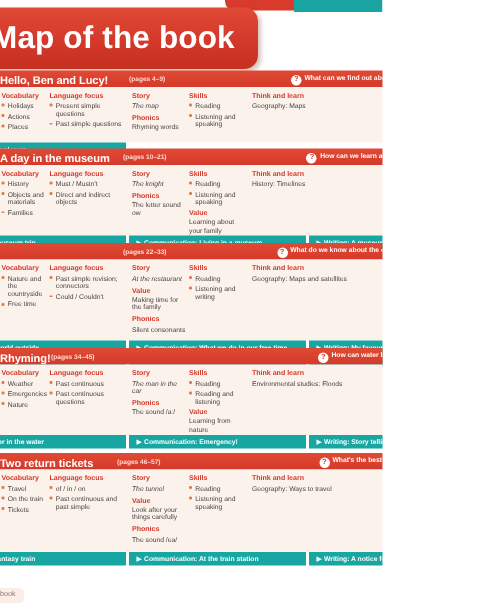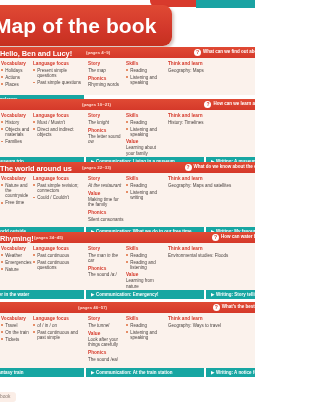--- a/index.html
+++ b/index.html
@@ -159,20 +159,21 @@
           </div>
         </div>
         <div class="unit-foot" style="height: 9px;">
           <div class="tseg" style="left: 0px; width: 122px;">
             <span class="lbl">Reading: The Explorers</span>
           </div>
         </div>
       </div>
       <div class="unit" style="top: 99px;">
         <div class="unit-head">
+          <div class="uh-title">A day in the museum</div>
           <div class="uh-pages" style="left: 120px;">(pages 10–21)</div>
           <div class="uh-q"><span class="q-badge">?</span><span>How can we learn about the past?</span></div>
         </div>
         <div class="unit-body" style="height: 47px;">
           <div class="col" style="left: 38px; width: 30px;">
             <div class="col-h">Vocabulary</div>
             <ul class="items">
               <li>History</li>
               <li>Objects and materials</li>
               <li>Families</li>
@@ -212,21 +213,20 @@
           <div class="tseg" style="left: 124px; width: 118px;">
             <span class="lbl"><span class="arrow">▶</span>Communication: Living in a museum</span>
           </div>
           <div class="tseg" style="left: 244px; width: 86px;">
             <span class="lbl"><span class="arrow">▶</span>Writing: A museum advert</span>
           </div>
         </div>
       </div>
       <div class="unit" style="top: 162px;">
         <div class="unit-head">
-          <div class="uh-title">The world around us</div>
           <div class="uh-pages" style="left: 120px;">(pages 22–33)</div>
           <div class="uh-q"><span class="q-badge">?</span><span>What do we know about the outside world?</span></div>
         </div>
         <div class="unit-body" style="height: 54px;">
           <div class="col" style="left: 38px; width: 30px;">
             <div class="col-h">Vocabulary</div>
             <ul class="items">
               <li>Nature and the countryside</li>
               <li>Free time</li>
             </ul>
@@ -319,20 +319,21 @@
           <div class="tseg" style="left: 124px; width: 118px;">
             <span class="lbl"><span class="arrow">▶</span>Communication: Emergency!</span>
           </div>
           <div class="tseg" style="left: 244px; width: 86px;">
             <span class="lbl"><span class="arrow">▶</span>Writing: Story telling</span>
           </div>
         </div>
       </div>
       <div class="unit" style="top: 302px;">
         <div class="unit-head">
+          <div class="uh-title">Two return tickets</div>
           <div class="uh-pages" style="left: 116px;">(pages 46–57)</div>
           <div class="uh-q"><span class="q-badge">?</span><span>What's the best way to travel?</span></div>
         </div>
         <div class="unit-body" style="height: 55px;">
           <div class="col" style="left: 38px; width: 30px;">
             <div class="col-h">Vocabulary</div>
             <ul class="items">
               <li>Travel</li>
               <li>On the train</li>
               <li>Tickets</li>

